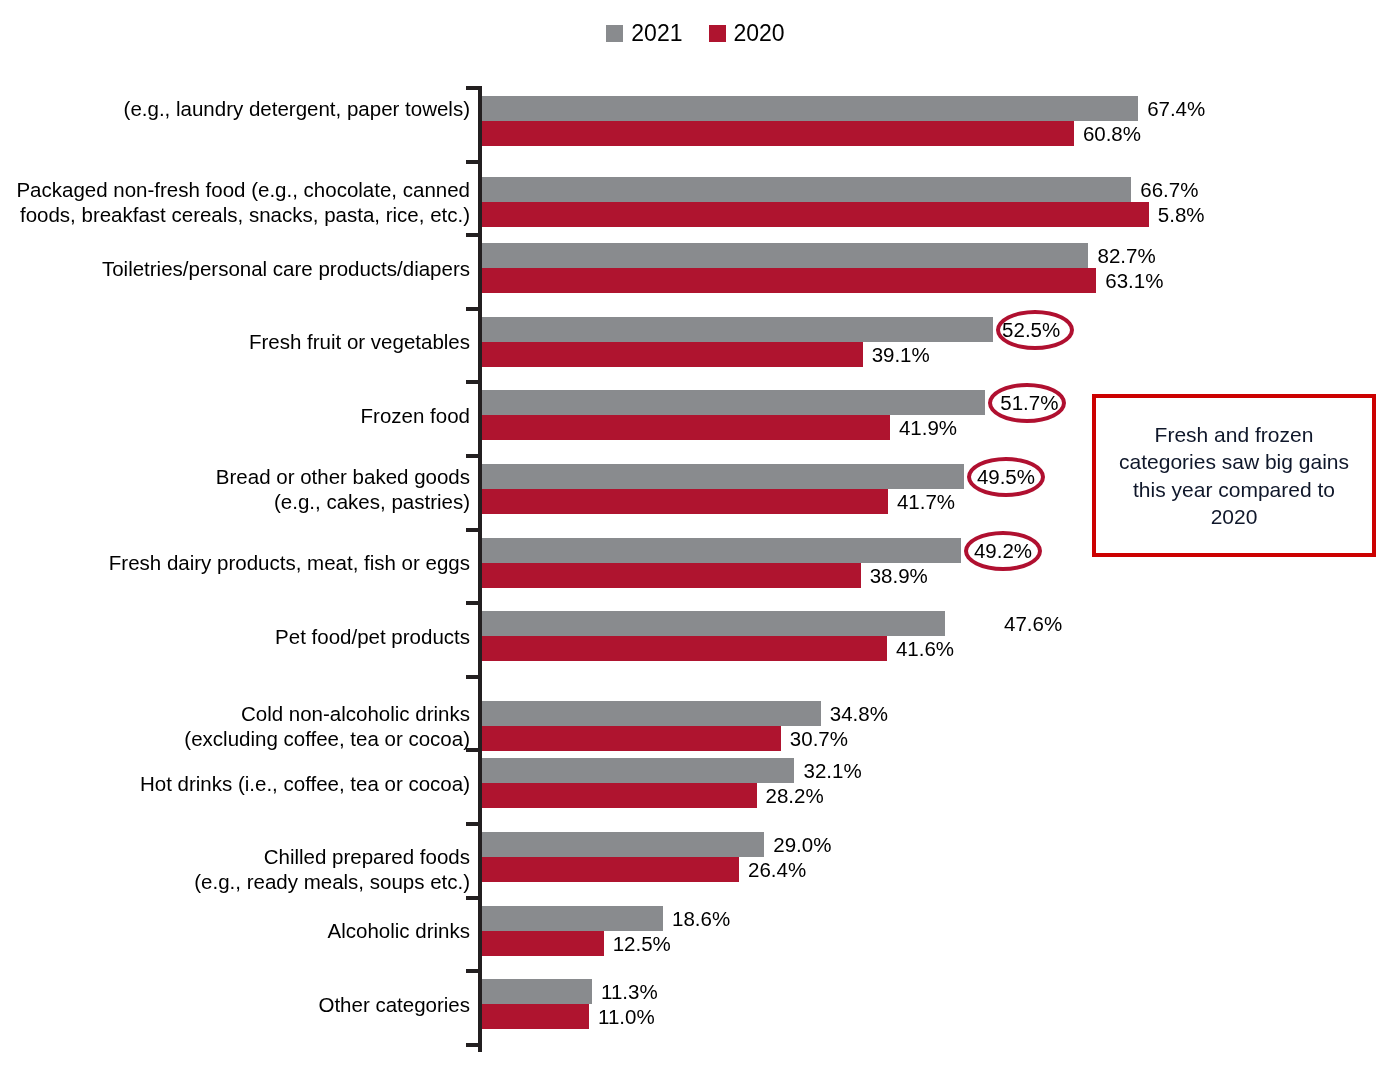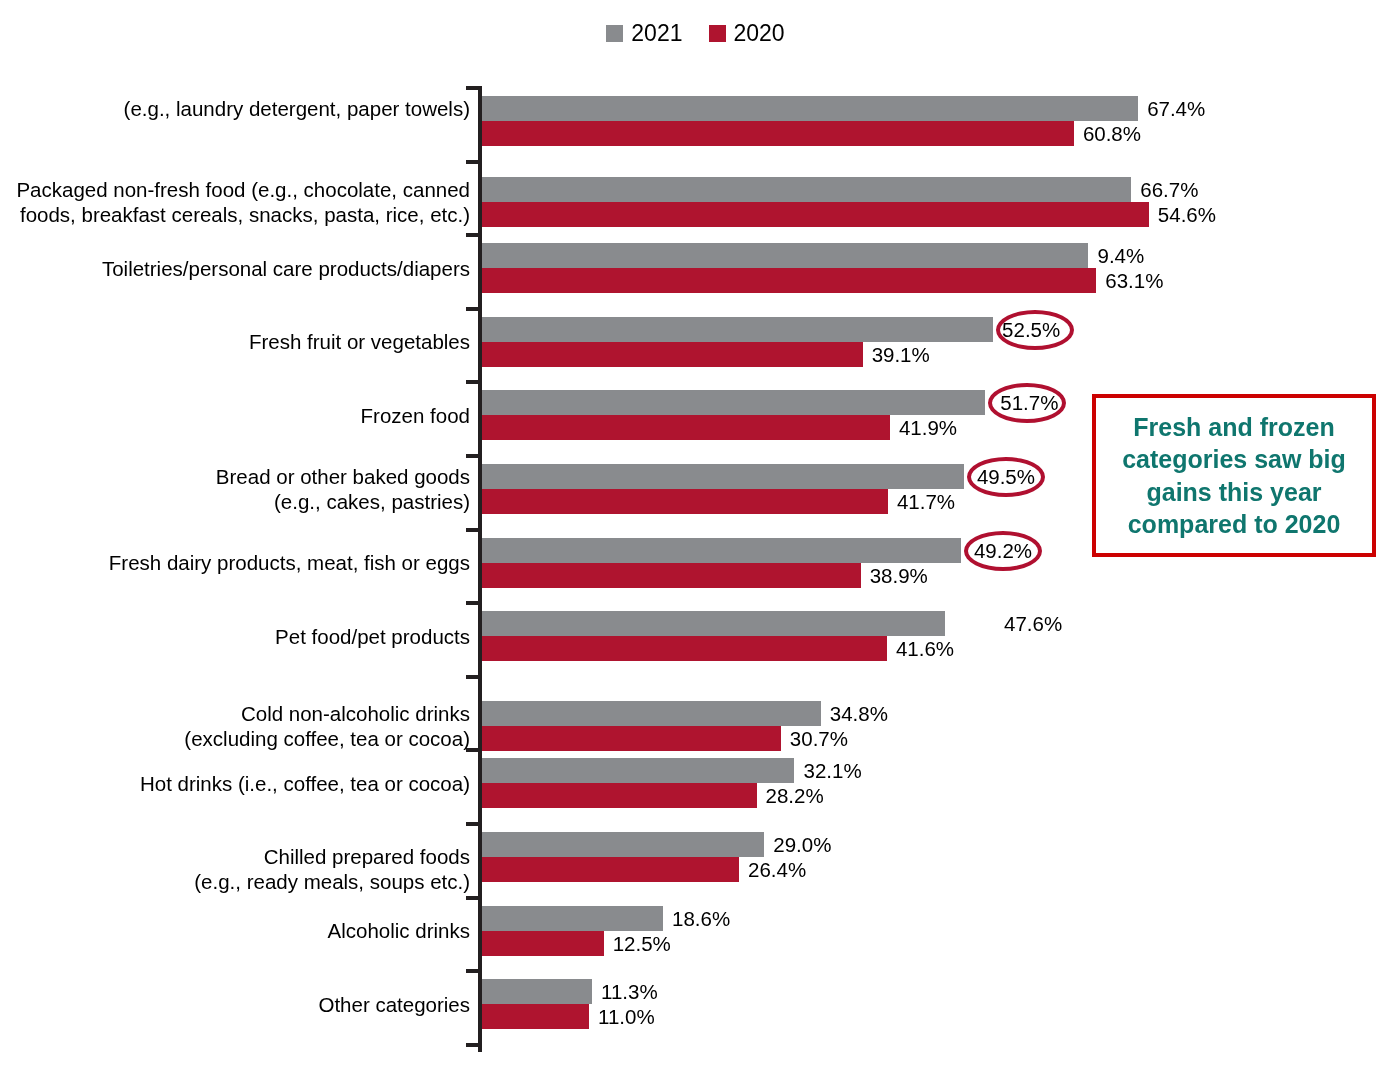--- a/index.html
+++ b/index.html
@@ -90,23 +90,23 @@
     position: absolute;
     left: 1092px; top: 394px;
     width: 284px; height: 163px;
     border: 4px solid #cc0000;
     background: #ffffff;
     display: flex; align-items: center; justify-content: center;
     text-align: center;
     padding: 6px 12px;
   }
   .callout-text {
-    font-size: 25px;
-    font-weight: bold;
-    color: #0f766e;
+    font-size: 21px;
+    font-weight: normal;
+    color: #0f172a;
     line-height: 1.30;
   }
 </style>
 </head>
 <body>
 
 <div id="root">
 
   <div class="legend">
     <div class="legend-item">
@@ -151,30 +151,30 @@
       </div>
       <div class="row" style="top: 169.6px; height: 48px; margin-top: 7px;">
         <div class="cat-label" style="top: 0px;">
           <div>Packaged non-fresh food (e.g., chocolate, canned</div>
           <div>foods, breakfast cereals, snacks, pasta, rice, etc.)</div>
         </div>
         <div class="bars">
           <div class="bar y2021" style="width: 649.324px; background: rgb(137, 139, 142);"></div>
           <div class="dlabel y2021" style="left: 649.324px;">66.7%</div>
           <div class="bar y2020" style="width: 666.847px; background: rgb(175, 20, 47);"></div>
-          <div class="dlabel y2020" style="left: 666.847px;">54.6%</div>
+          <div class="dlabel y2020" style="left: 666.847px;">5.8%</div>
         </div>
       </div>
       <div class="row" style="top: 243.2px; height: 50px;">
         <div class="cat-label" style="top: 12.5px;">
           <div>Toiletries/personal care products/diapers</div>
         </div>
         <div class="bars">
           <div class="bar y2021" style="width: 606.49px; background: rgb(137, 139, 142);"></div>
-          <div class="dlabel y2021" style="left: 606.49px;">9.4%</div>
+          <div class="dlabel y2021" style="left: 606.49px;">82.7%</div>
           <div class="bar y2020" style="width: 614.279px; background: rgb(175, 20, 47);"></div>
           <div class="dlabel y2020" style="left: 614.279px;">63.1%</div>
         </div>
       </div>
       <div class="row" style="top: 316.8px; height: 50px;">
         <div class="cat-label" style="top: 12.5px;">
           <div>Fresh fruit or vegetables</div>
         </div>
         <div class="bars">
           <div class="bar y2021" style="width: 511.087px; background: rgb(137, 139, 142);"></div>

